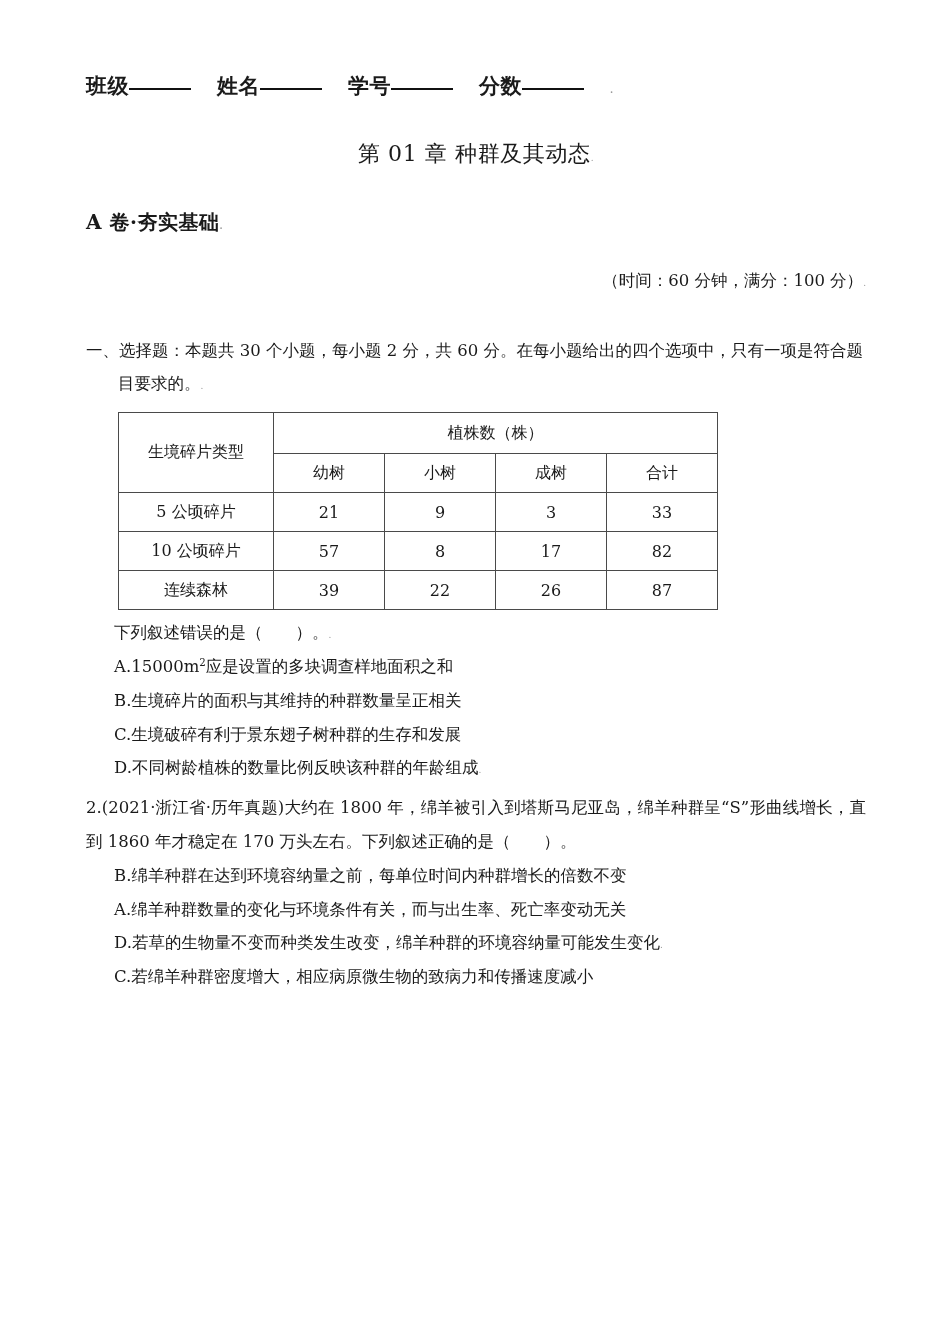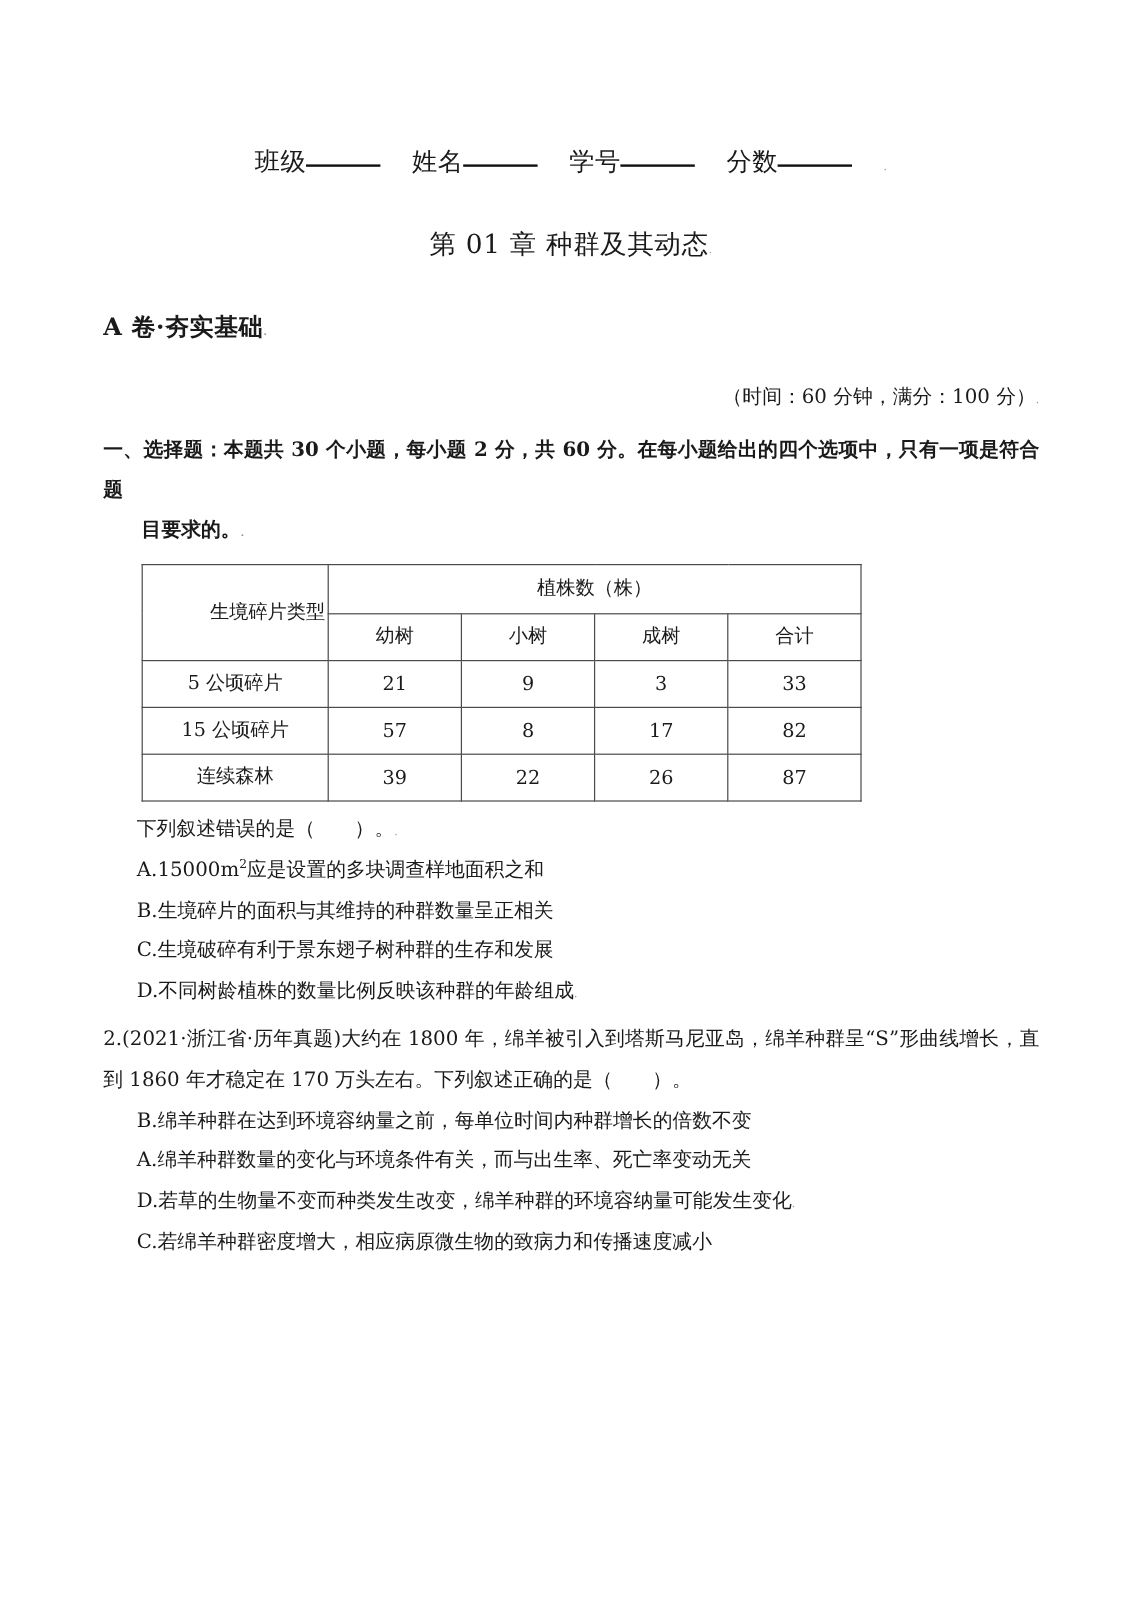--- a/index.html
+++ b/index.html
@@ -26,24 +26,24 @@
   }
   .content {
     position: absolute;
     left: 86px;
     top: 0;
     width: 780px;
   }
 
   
   .identity-line {
-    margin-top: 120px;
-    text-align: center;
+    margin-top: 70px;
+    text-align: left;
     font-size: 21px;
-    font-weight: normal;
+    font-weight: bold;
     letter-spacing: 0.5px;
     line-height: 1.5;
     white-space: nowrap;
   }
   .identity-line .field {
     display: inline-block;
     margin-right: 26px;
   }
   .identity-line .field:last-child { margin-right: 0; }
   .identity-line .blank {
@@ -78,23 +78,23 @@
 
   
   .exam-meta {
     margin-top: 34px;
     text-align: right;
     font-size: 16.5px;
   }
 
   
   .section-heading {
-    margin-top: 16px;
-    font-size: 16.5px;
-    font-weight: bold;
+    margin-top: 42px;
+    font-size: 16.5px;
+    font-weight: normal;
     line-height: 2.05;
     text-align: justify;
   }
   .section-heading .cont {
     display: block;
     text-indent: 32px;
   }
 
   
   .question {
@@ -132,21 +132,20 @@
   table.survey td, table.survey th {
     border: 1.3px solid #4a4a4a;
     text-align: center;
     font-weight: normal;
     padding: 6px 2px;
     height: 26px;
     vertical-align: middle;
   }
   table.survey th.type-head {
     width: 150px;
-    text-align: right;
   }
   table.survey .span-head {
     padding: 7px 2px;
   }
   table.survey td.num {
     font-family: "DejaVu Serif", "Liberation Serif", serif;
   }
 
   .q-after-table {
     text-indent: 28px;
@@ -188,21 +187,21 @@
           <th>合计</th>
         </tr>
         <tr>
           <td>5 公顷碎片</td>
           <td class="num">21</td>
           <td class="num">9</td>
           <td class="num">3</td>
           <td class="num">33</td>
         </tr>
         <tr>
-          <td>15 公顷碎片</td>
+          <td>10 公顷碎片</td>
           <td class="num">57</td>
           <td class="num">8</td>
           <td class="num">17</td>
           <td class="num">82</td>
         </tr>
         <tr>
           <td>连续森林</td>
           <td class="num">39</td>
           <td class="num">22</td>
           <td class="num">26</td>

